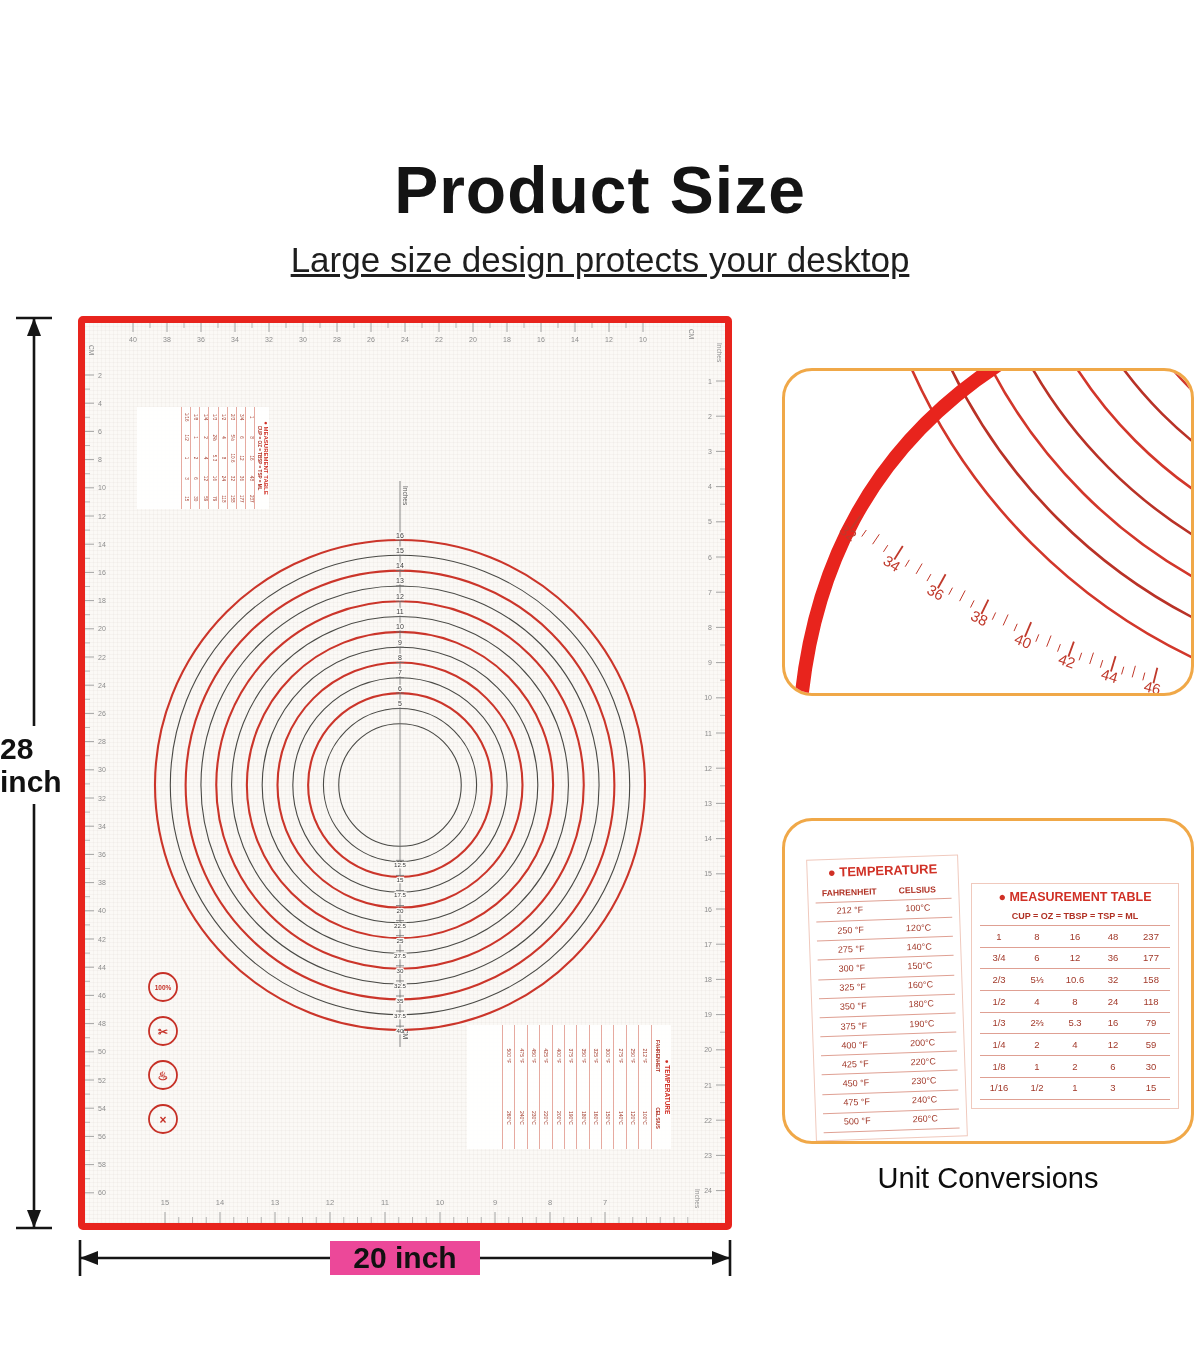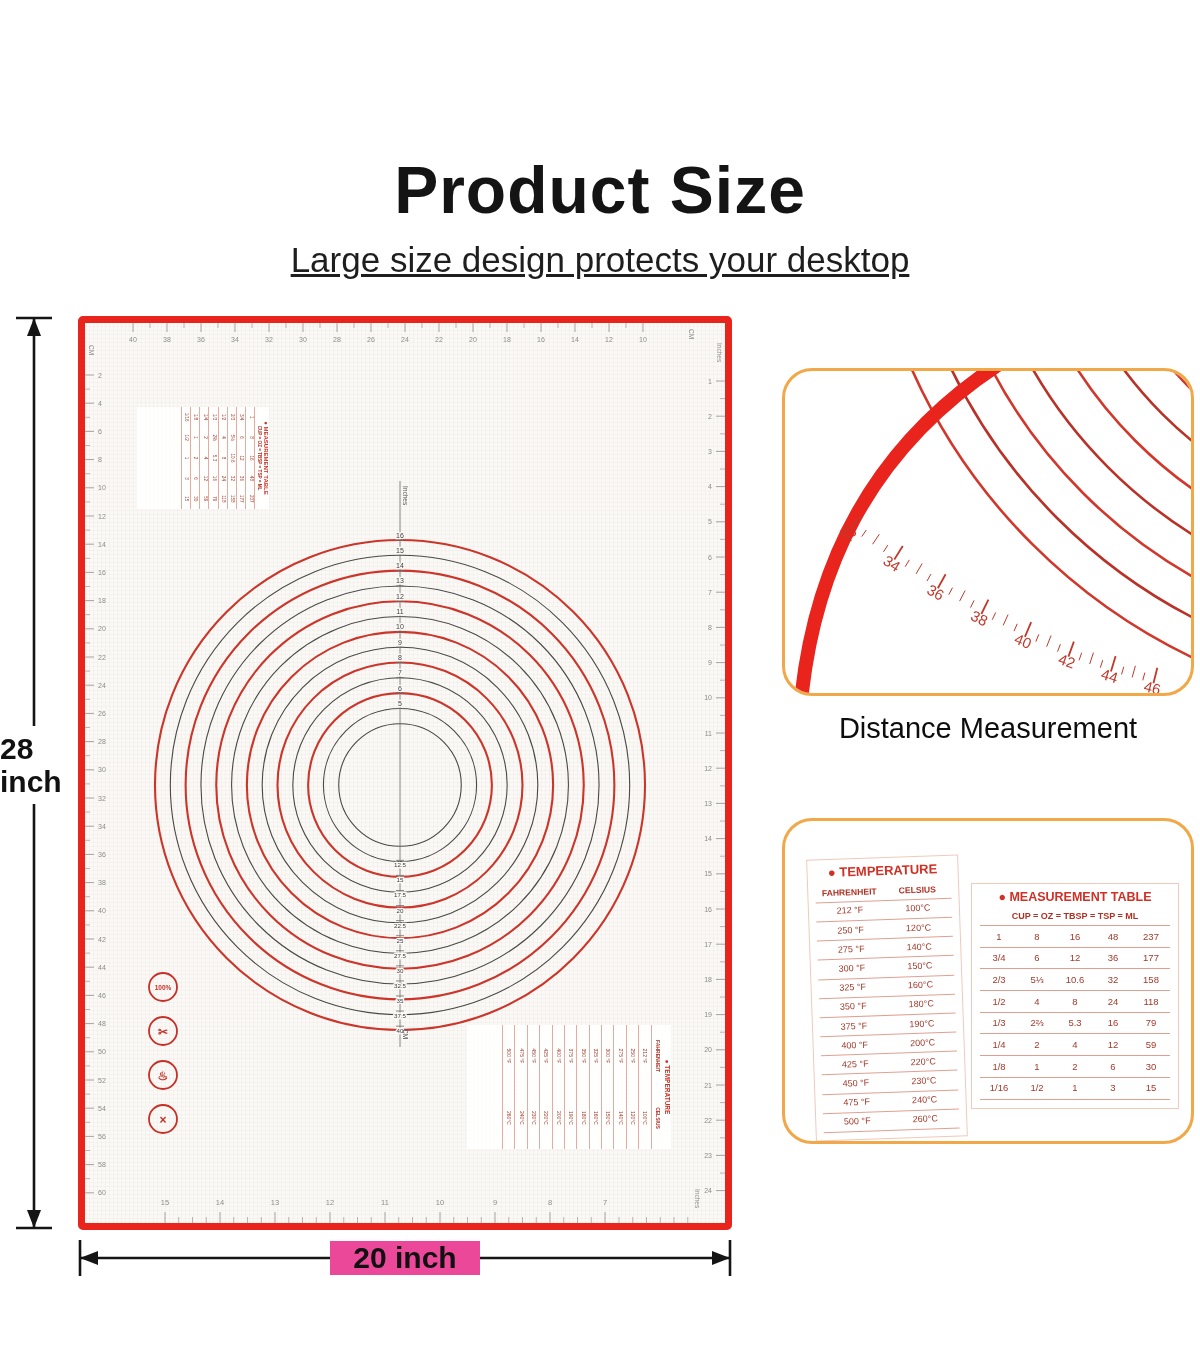--- a/index.html
+++ b/index.html
@@ -589,21 +589,20 @@
           <line x1="325.92371704722734" y1="300.4369524403696" x2="330.6016643227912" y2="285.13607634496105" stroke="#c0392b" stroke-width="1.8"></line>
           <text x="323" y="310" font-size="15" fill="#c0392b" text-anchor="middle" font-family="Liberation Sans, sans-serif" transform="rotate(17 323 310)">44</text>
           <line x1="336.5482901403099" y1="303.39950145614074" x2="338.7869222525579" y2="295.7191026210533" stroke="#c0392b" stroke-width="1"></line>
           <line x1="347.17238376078257" y1="306.3636954679138" x2="350.37924427372167" y2="294.8001300294103" stroke="#c0392b" stroke-width="1"></line>
           <line x1="357.79601948205527" y1="309.3295406108606" x2="359.8328350676995" y2="301.593173099549" stroke="#c0392b" stroke-width="1"></line>
           <line x1="368.41921895599666" y1="312.29704273724" x2="372.2899692855914" y2="296.7723111168241" stroke="#c0392b" stroke-width="1.8"></line>
           <text x="366" y="322" font-size="15" fill="#c0392b" text-anchor="middle" font-family="Liberation Sans, sans-serif" transform="rotate(14 366 322)">46</text>
         </g>
       </svg>
   </div>
-  <div class="callout-caption" id="caption1">Distance Measurement</div>
 
   <div class="callout" id="callout2">
     <div class="conv-card temp-card" id="temp-card">
         <div class="card-title">TEMPERATURE</div>
         <div class="trow thead">
           <span>FAHRENHEIT</span>
           <span>CELSIUS</span>
         </div>
         <div class="trow">
           <span>212 °F</span>
@@ -708,14 +707,15 @@
         </div>
         <div class="trow">
           <span>1/16</span>
           <span>1/2</span>
           <span>1</span>
           <span>3</span>
           <span>15</span>
         </div>
       </div>
   </div>
+  <div class="callout-caption" id="caption2">Unit Conversions</div>
 
 </div>
 
 </body></html>

